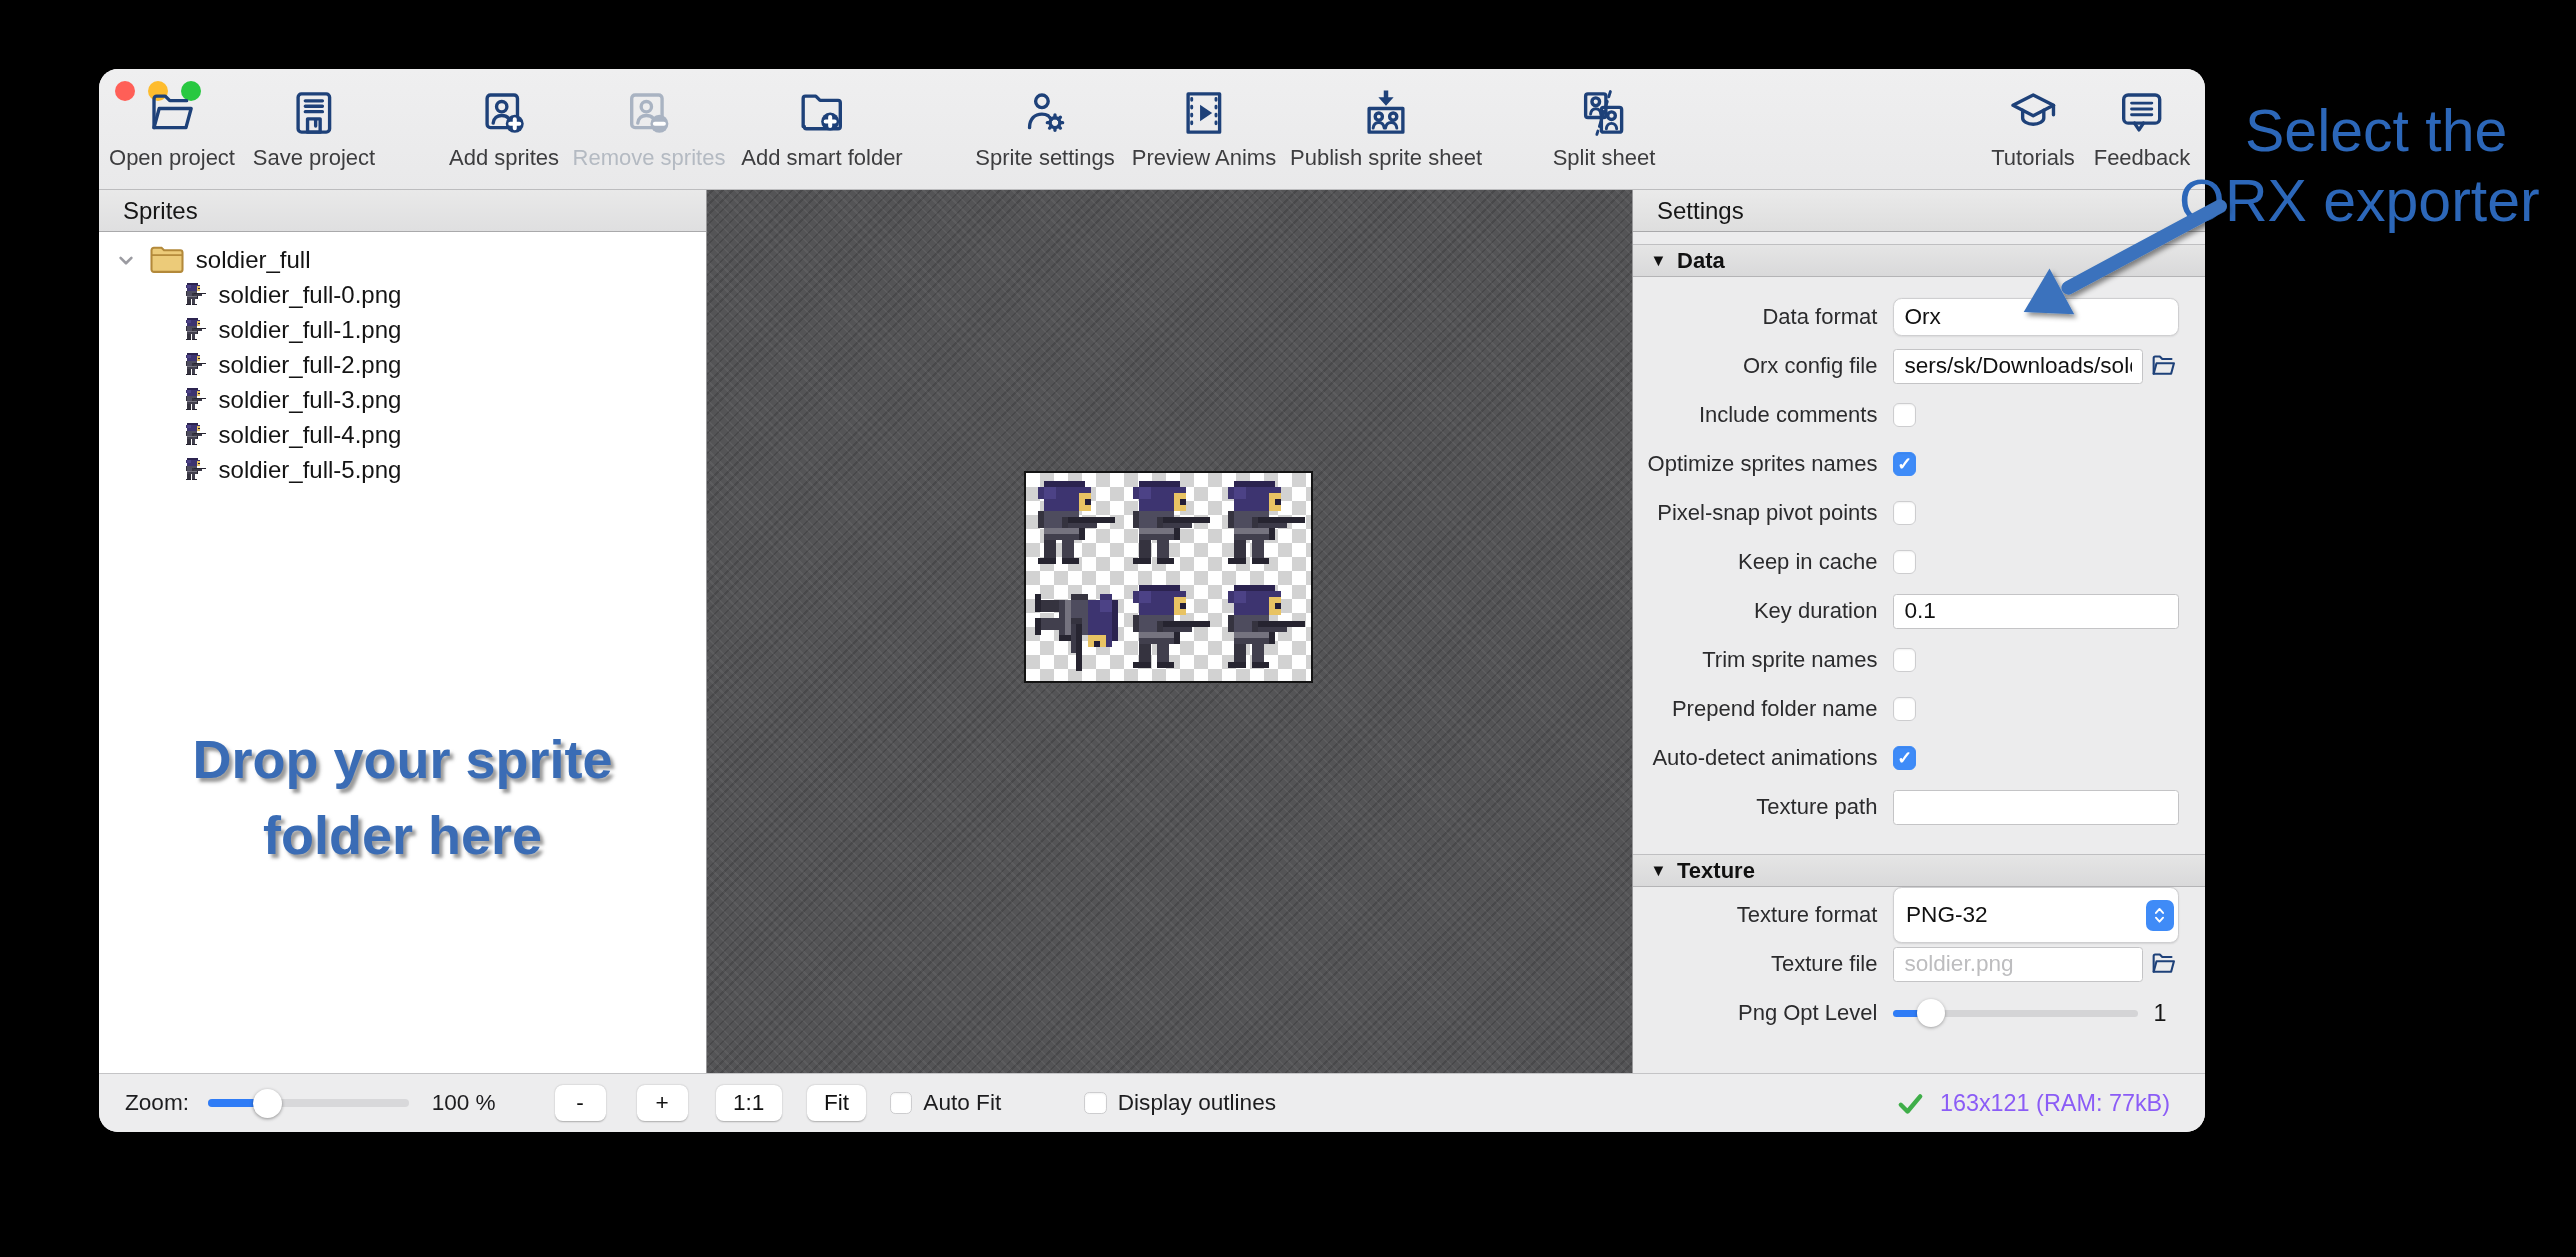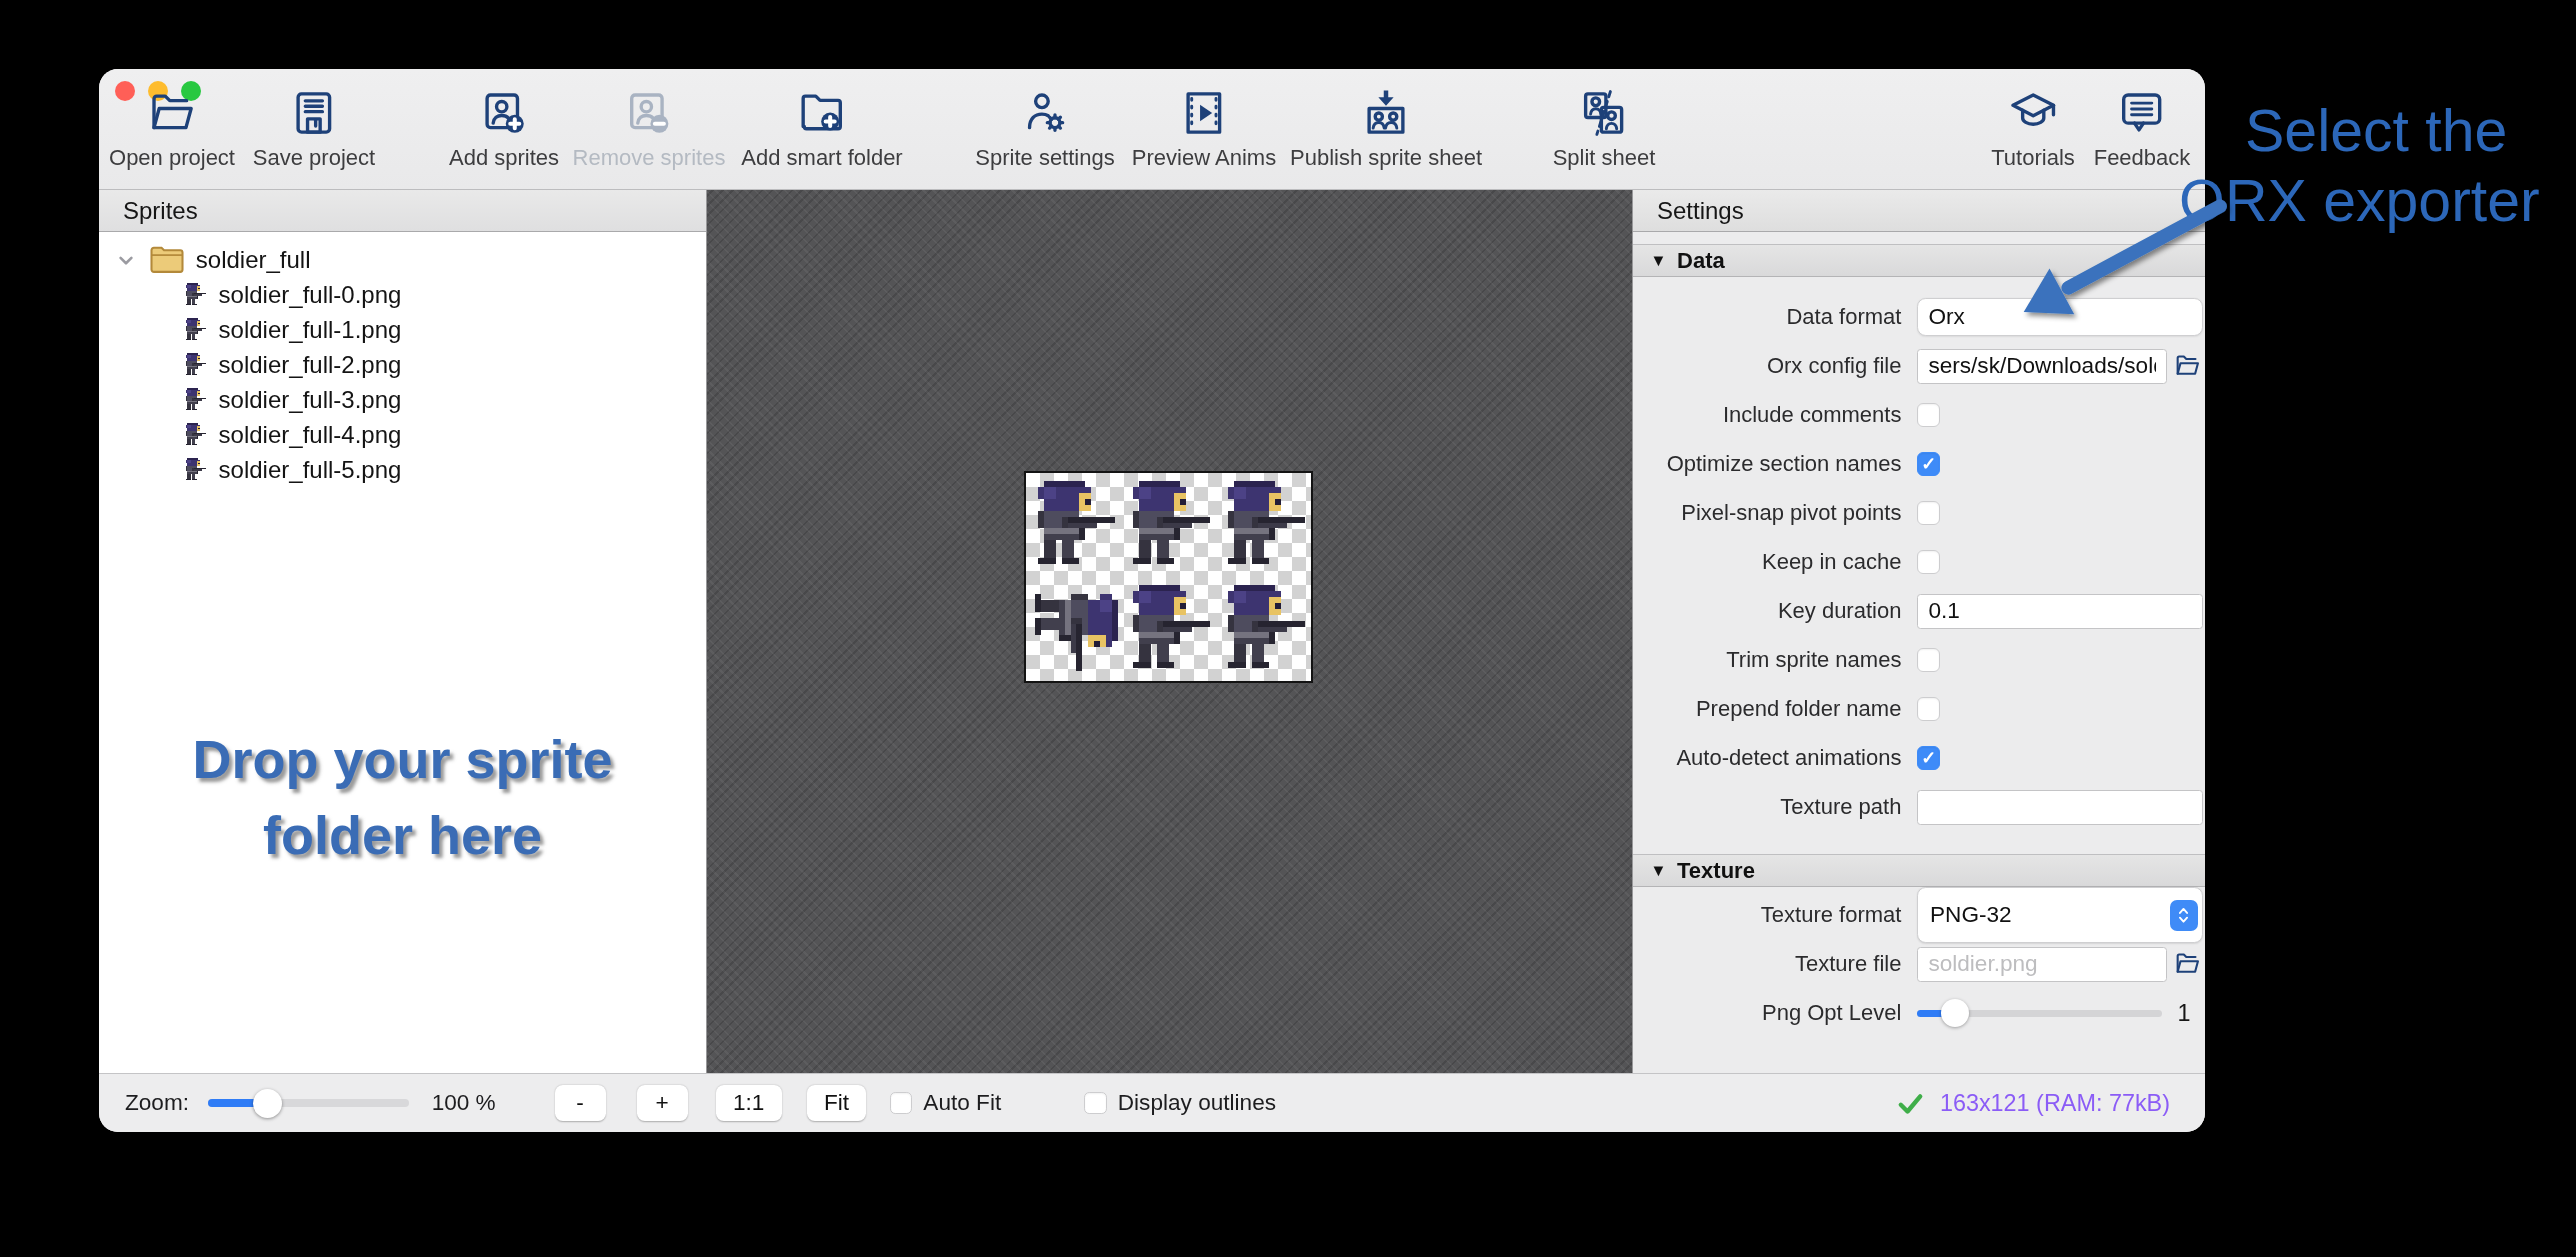--- a/index.html
+++ b/index.html
@@ -62,21 +62,21 @@
   
   .right-panel { width:573px; height:100%; background:#ececed; border-left:1.7px solid #98989a; position:relative; }
   .section-header { margin-top:12px; height:33px; display:flex; align-items:center; gap:10.4px;
     background:linear-gradient(#e5e5e5,#d9d9da); border-top:0.9px solid #bfbfc1; border-bottom:0.9px solid #b4b4b6;
     font-size:22px; font-weight:700; color:#111; padding-left:17.3px; }
   .tri { font-size:16.5px; color:#111; }
   .form { }
   .form.data-form { padding-top:15.6px; }
   .form.texture-form { padding-top:3.5px; }
   .s-row { display:flex; align-items:center; height:49px; }
-  .s-label { width:284px; text-align:right; padding-right:15.6px; font-size:22px; color:#2b2b2d; flex:none; }
+  .s-label { width:260px; text-align:right; padding-right:15.6px; font-size:22px; color:#2b2b2d; flex:none; }
   .ctl { display:flex; align-items:center; flex:1; padding-right:6px; }
   .field { width:286px; height:35px; background:#fff; border:0.9px solid #c4c4c6; border-radius:3.5px;
     font-size:22.6px; color:#111; padding:0 10.4px; font-family:"Liberation Sans", sans-serif; outline:none; }
   .field.rounded { border-radius:8.7px; height:38px; border-color:#cfcfd1; box-shadow:0 0.9px 1.7px rgba(0,0,0,.08); }
   .field.short { width:250px; }
   .field::placeholder { color:#bdbdbf; }
   .folder-btn { width:40px; height:36px; display:flex; align-items:center; justify-content:center; background:none; border:none; }
   .folder-btn svg { width:33px; height:29.5px; stroke:#1e4179; stroke-width:1.7; fill:none; stroke-linejoin:round; stroke-linecap:round; }
   .checkbox { width:23.4px; height:23.4px; border-radius:6px; background:#fff; border:0.9px solid #cdcdcf;
     box-shadow:inset 0 0.9px 1.7px rgba(0,0,0,.06); position:relative; }
@@ -390,21 +390,21 @@
             </button>
           </div>
         </div>
         <div class="s-row">
           <div class="s-label">Include comments</div>
           <div class="ctl">
               <div class="checkbox"></div>
             </div>
         </div>
         <div class="s-row">
-          <div class="s-label">Optimize section names</div>
+          <div class="s-label">Optimize sprites names</div>
           <div class="ctl">
               <div class="checkbox on"></div>
             </div>
         </div>
         <div class="s-row">
           <div class="s-label">Pixel-snap pivot points</div>
           <div class="ctl">
               <div class="checkbox"></div>
             </div>
         </div>

